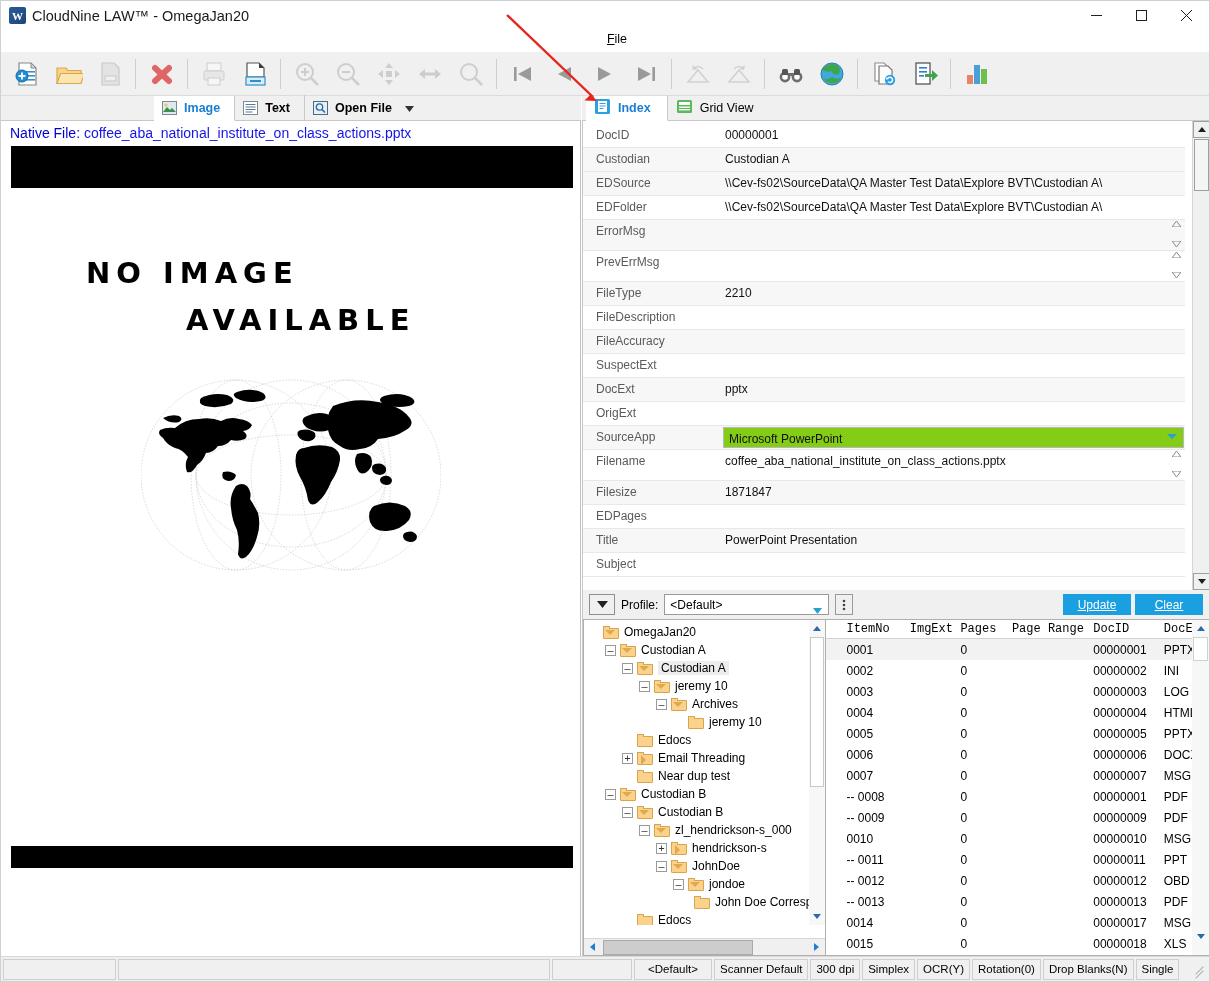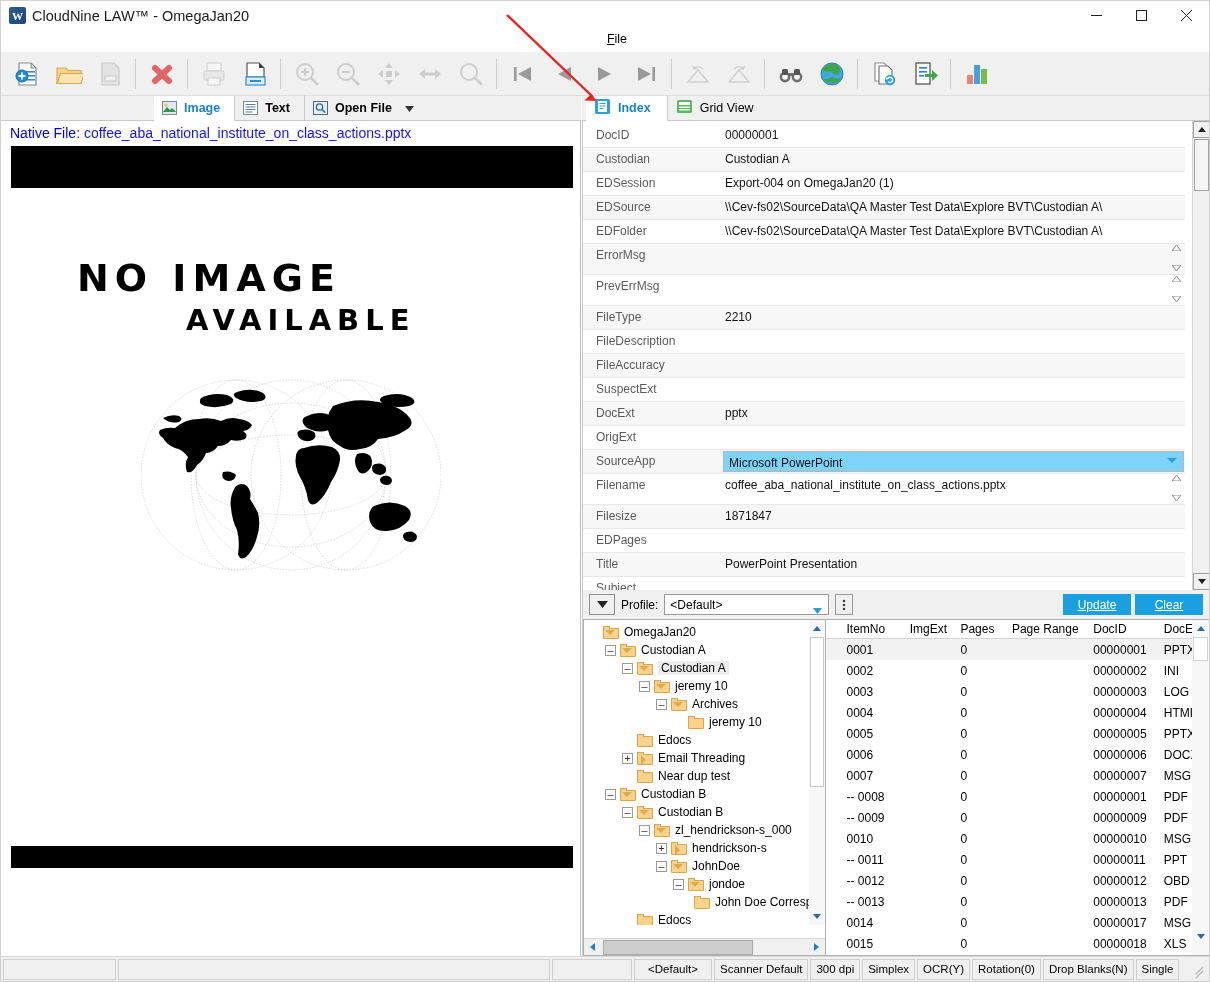--- a/index.html
+++ b/index.html
@@ -193,21 +193,21 @@
   }
   .fld-val {
     flex: 1;
     padding: 4px 0 0 2px;
     font-size: 12px; color: #111;
     position: relative;
     overflow: hidden; white-space: nowrap;
   }
   .fld-val.boxed {
     border: 1px solid #b8b8b8;
-    background: #7dd3fc;
+    background: #84cc16;
     padding: 4px 0 0 5px;
     margin: 1px 1px 1px 0;
   }
   .spin {
     position: absolute; right: 3px; top: 1px;
     width: 12px; height: 26px;
     display: flex; flex-direction: column;
     align-items: center; justify-content: space-between;
     color: #777; font-size: 8px; line-height: 8px;
   }
@@ -370,20 +370,21 @@
   }
   #grid-head {
     display: flex; height: 19px;
     background: #ffffff;
     border-bottom: 1px solid #d2d2d2;
     font-size: 12px; color: #000;
   }
   #grid-head .gh {
     padding-top: 2px;
     text-align: left;
+    font-family: Liberation Mono, monospace;
   }
   .grow {
     display: flex; height: 21px; align-items: center;
     font-size: 12px; color: #000;
   }
   .grow.sel { background: #f2f2f2; }
   .gcell { overflow: hidden; white-space: nowrap; }
   .c-icon   { width: 22px; padding-left: 6px; }
   .c-item   { width: 70px; }
   .c-img    { width: 56px; }
@@ -721,21 +722,21 @@
   <div id="viewer-body">
     <div id="native-file-line">
       <span class="lbl">Native File:</span>
       <span class="val">coffee_aba_national_institute_on_class_actions.pptx</span>
     </div>
 
     <div id="doc-canvas">
       <div class="blackbar" style="height:42px;"></div>
 
       <div style="position:relative;height:640px;background:#fff;">
-        <div id="noimg-text" style="position:absolute;left:66px;top:68px;font-size:38px;">NO IMAGE</div>
+        <div id="noimg-text" style="position:absolute;left:75px;top:68px;font-size:29px;">NO IMAGE</div>
         <div id="noimg-text" style="position:absolute;left:175px;top:115px;font-size:29px;font-family:'DejaVu Sans',sans-serif;font-weight:bold;letter-spacing:6px;">AVAILABLE</div>
 
         <svg style="position:absolute;left:130px;top:180px;" width="300" height="215" viewBox="0 0 300 215">
           <g fill="none" stroke="#c9c9c9" stroke-width="0.7" stroke-dasharray="1.5 1.5">
             <circle cx="95" cy="107" r="95"></circle>
             <circle cx="150" cy="107" r="95"></circle>
             <circle cx="205" cy="107" r="95"></circle>
             <ellipse cx="95" cy="107" rx="45" ry="95"></ellipse>
             <ellipse cx="205" cy="107" rx="45" ry="95"></ellipse>
             <ellipse cx="150" cy="107" rx="95" ry="40"></ellipse>
@@ -806,24 +807,20 @@
     <div id="index-area">
       <div id="index-list">
           <div class="fld-row">
             <div class="fld-name">DocID</div>
             <div class="fld-val">00000001</div>
           </div>
           <div class="fld-row even">
             <div class="fld-name">Custodian</div>
             <div class="fld-val">Custodian A</div>
           </div>
-          <div class="fld-row">
-            <div class="fld-name">EDSession</div>
-            <div class="fld-val">Export-004 on OmegaJan20 (1)</div>
-          </div>
           <div class="fld-row even">
             <div class="fld-name">EDSource</div>
             <div class="fld-val">\\Cev-fs02\SourceData\QA Master Test Data\Explore BVT\Custodian A\</div>
           </div>
           <div class="fld-row">
             <div class="fld-name">EDFolder</div>
             <div class="fld-val">\\Cev-fs02\SourceData\QA Master Test Data\Explore BVT\Custodian A\</div>
           </div>
           <div class="fld-row even tall">
             <div class="fld-name">ErrorMsg</div>

